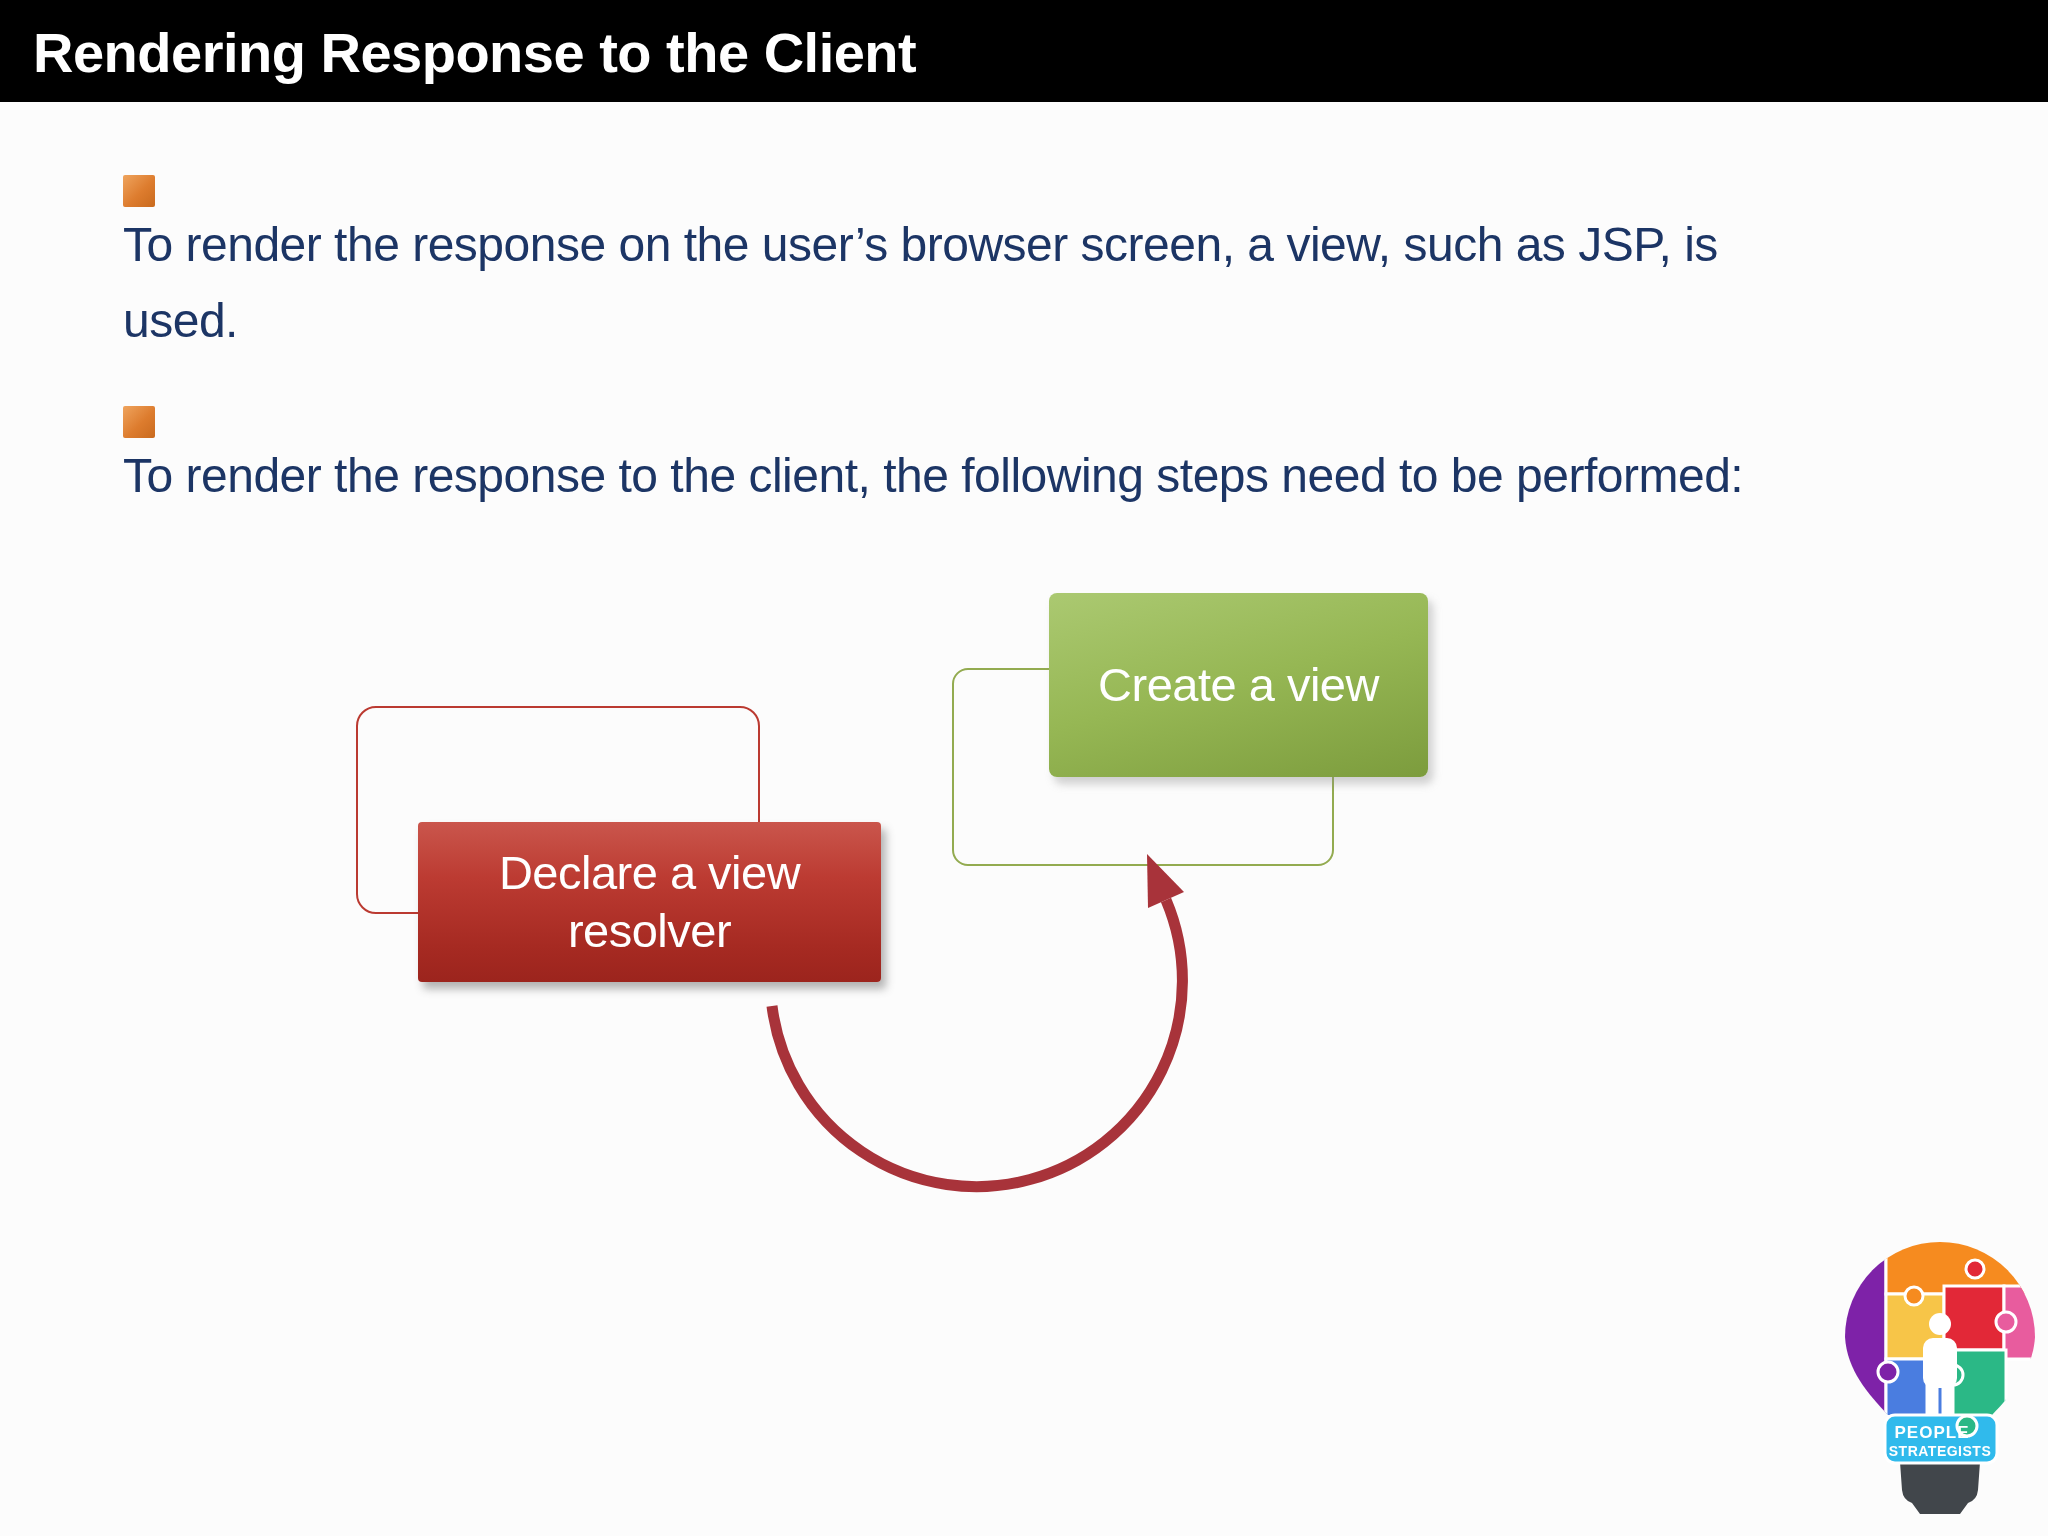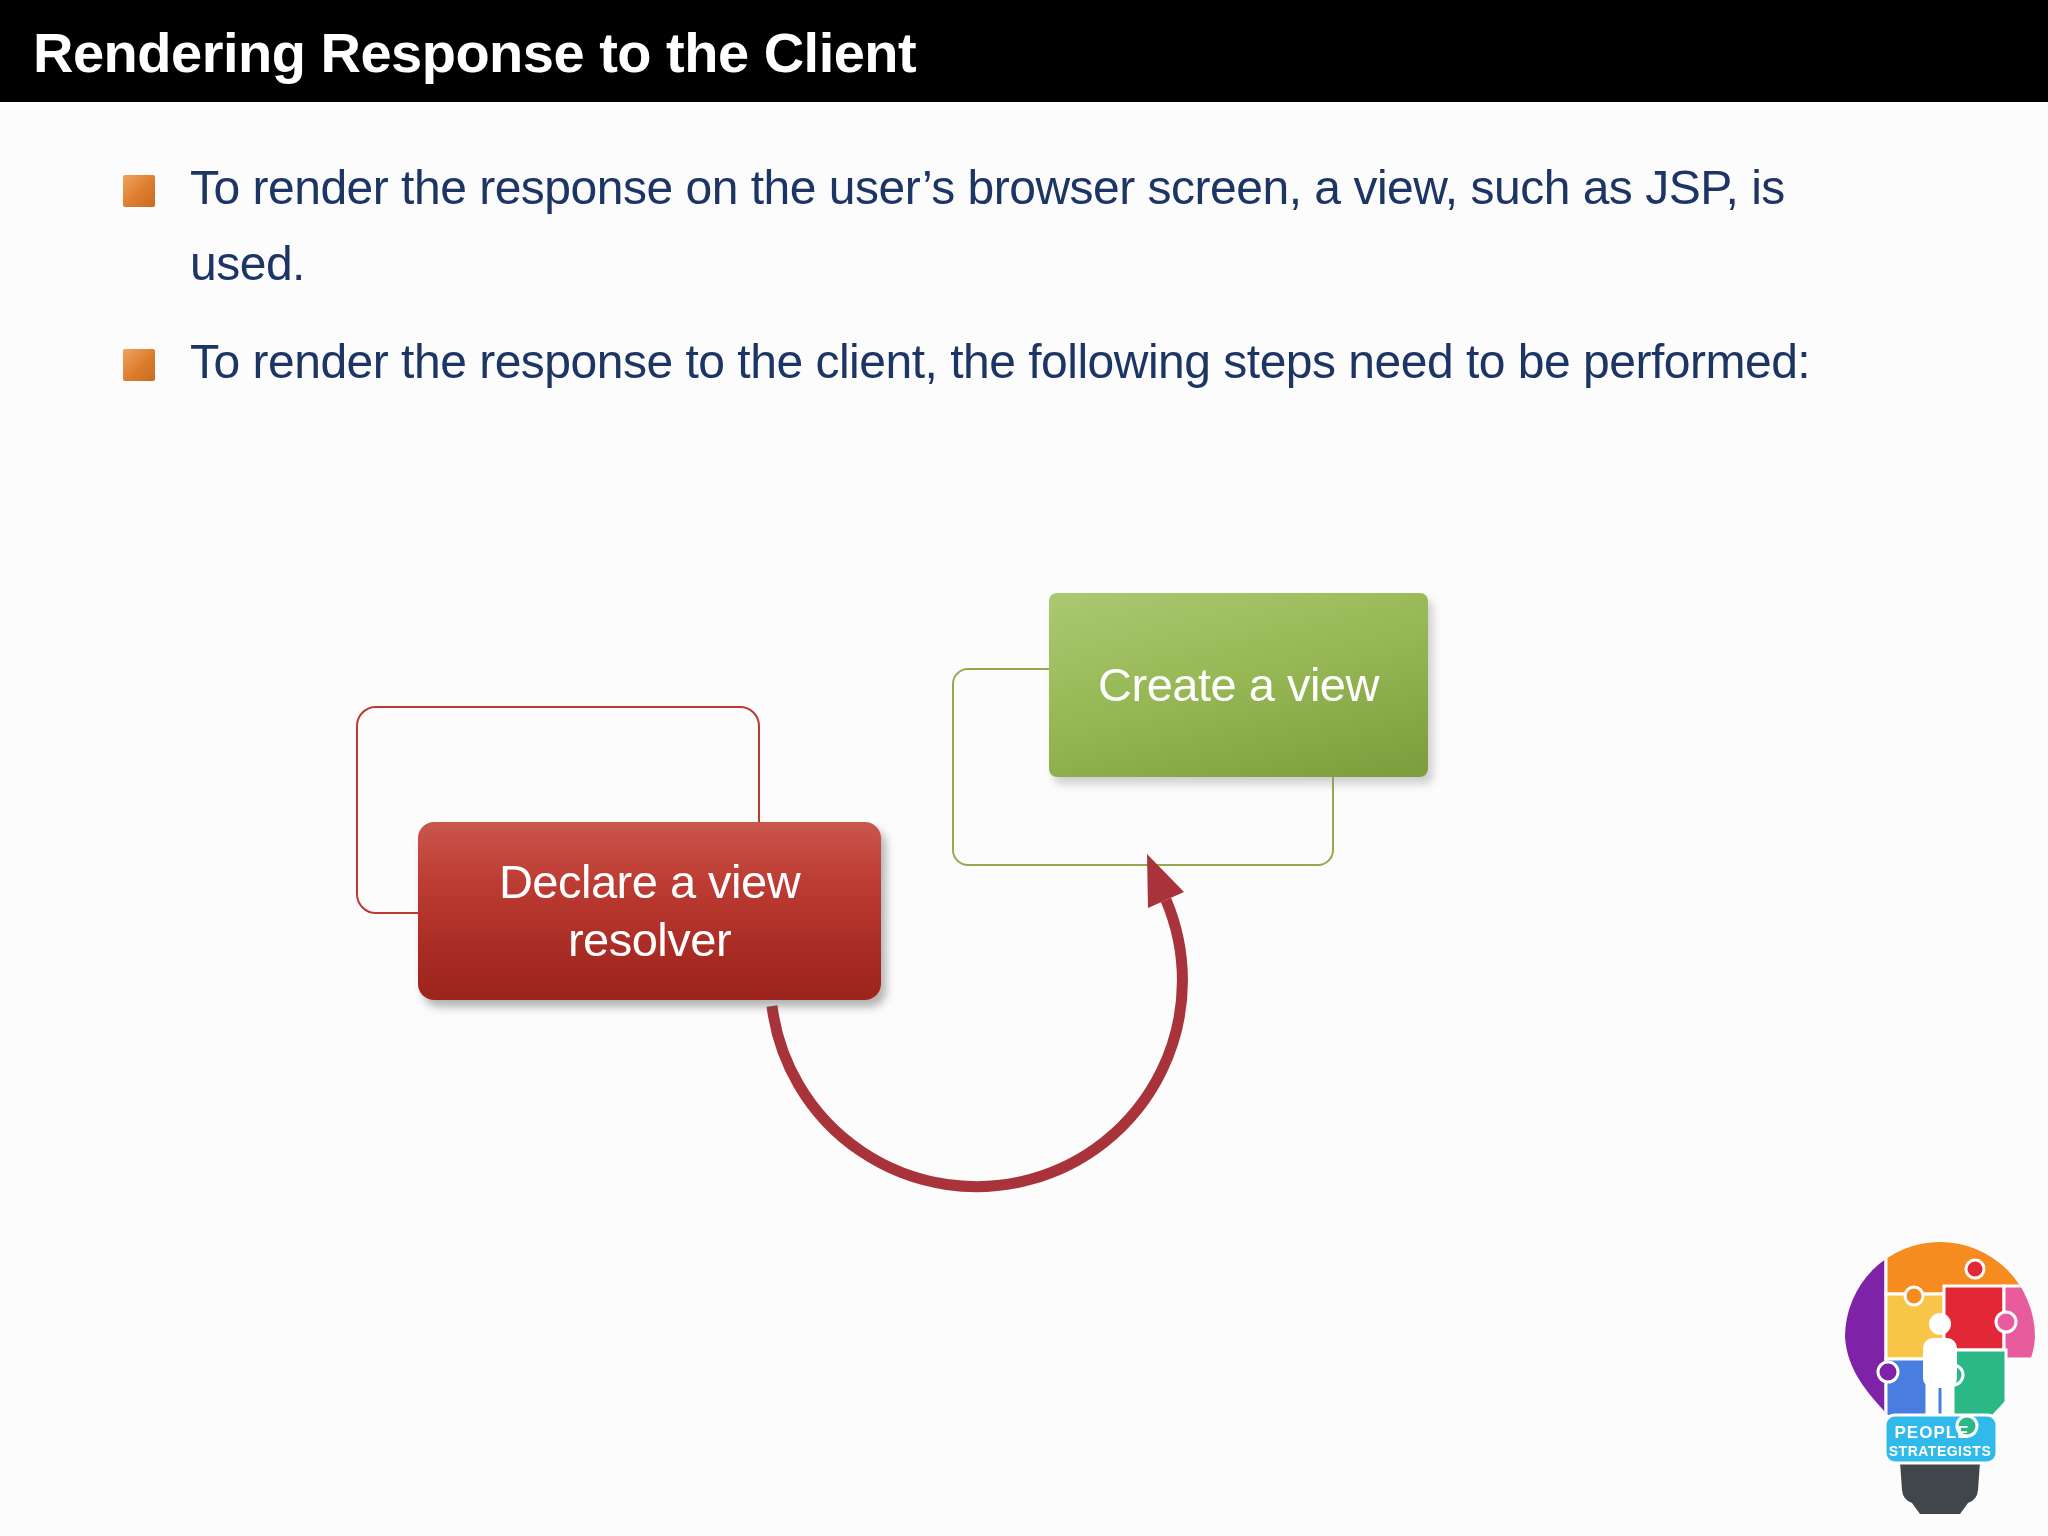--- a/index.html
+++ b/index.html
@@ -17,21 +17,21 @@
   }
   .header-bar h1{
     margin:0;padding:0 0 0 33px;
     line-height:106px;
     font-size:56px;font-weight:700;color:#FFFFFF;letter-spacing:-0.5px;
   }
   
   .bullets{
     position:absolute;left:123px;top:150px;width:1790px;
   }
-  .bullet-row{display:flex;align-items:flex-start;}
+  .bullet-row{display:flex;align-items:flex-start;flex-direction:column;}
   .bullet-row + .bullet-row{margin-top:22px;text-align:center;}
   .bullet-marker{
     flex:0 0 auto;
     width:32px;height:32px;margin:25px 35px 0 0;
     background:linear-gradient(135deg,#EFA45E 0%,#DD7C2E 55%,#C96A1E 100%);
     border-radius:2px;
   }
   .bullet-text{
     max-width:1720px;
     font-size:48px;line-height:76px;color:#1C3565;letter-spacing:-0.5px;
@@ -48,22 +48,22 @@
     border:2px solid #93AB50;border-radius:16px;
   }
   .arrow-svg{position:absolute;left:0;top:0;pointer-events:none;}
   .step-box{
     position:absolute;display:flex;align-items:center;justify-content:center;
     text-align:center;color:#FFFFFF;
     font-size:47px;line-height:58px;letter-spacing:-0.5px;
     padding:0 20px;box-sizing:border-box;
   }
   .step-box.red{
-    left:418px;top:822px;width:463px;height:178px;
-    border-radius:16px;
+    left:418px;top:822px;width:463px;height:160px;
+    border-radius:4px;
     background:linear-gradient(180deg,#CA564C 0%,#BC3B32 35%,#A62A22 78%,#9C241D 100%);
     box-shadow:5px 7px 9px rgba(90,90,90,0.45);
   }
   .step-box.green{
     left:1049px;top:593px;width:379px;height:184px;
     border-radius:8px;
     background:linear-gradient(165deg,#ABC971 0%,#96B754 48%,#7C9C3D 100%);
     box-shadow:5px 7px 9px rgba(140,140,140,0.4);
   }
   

